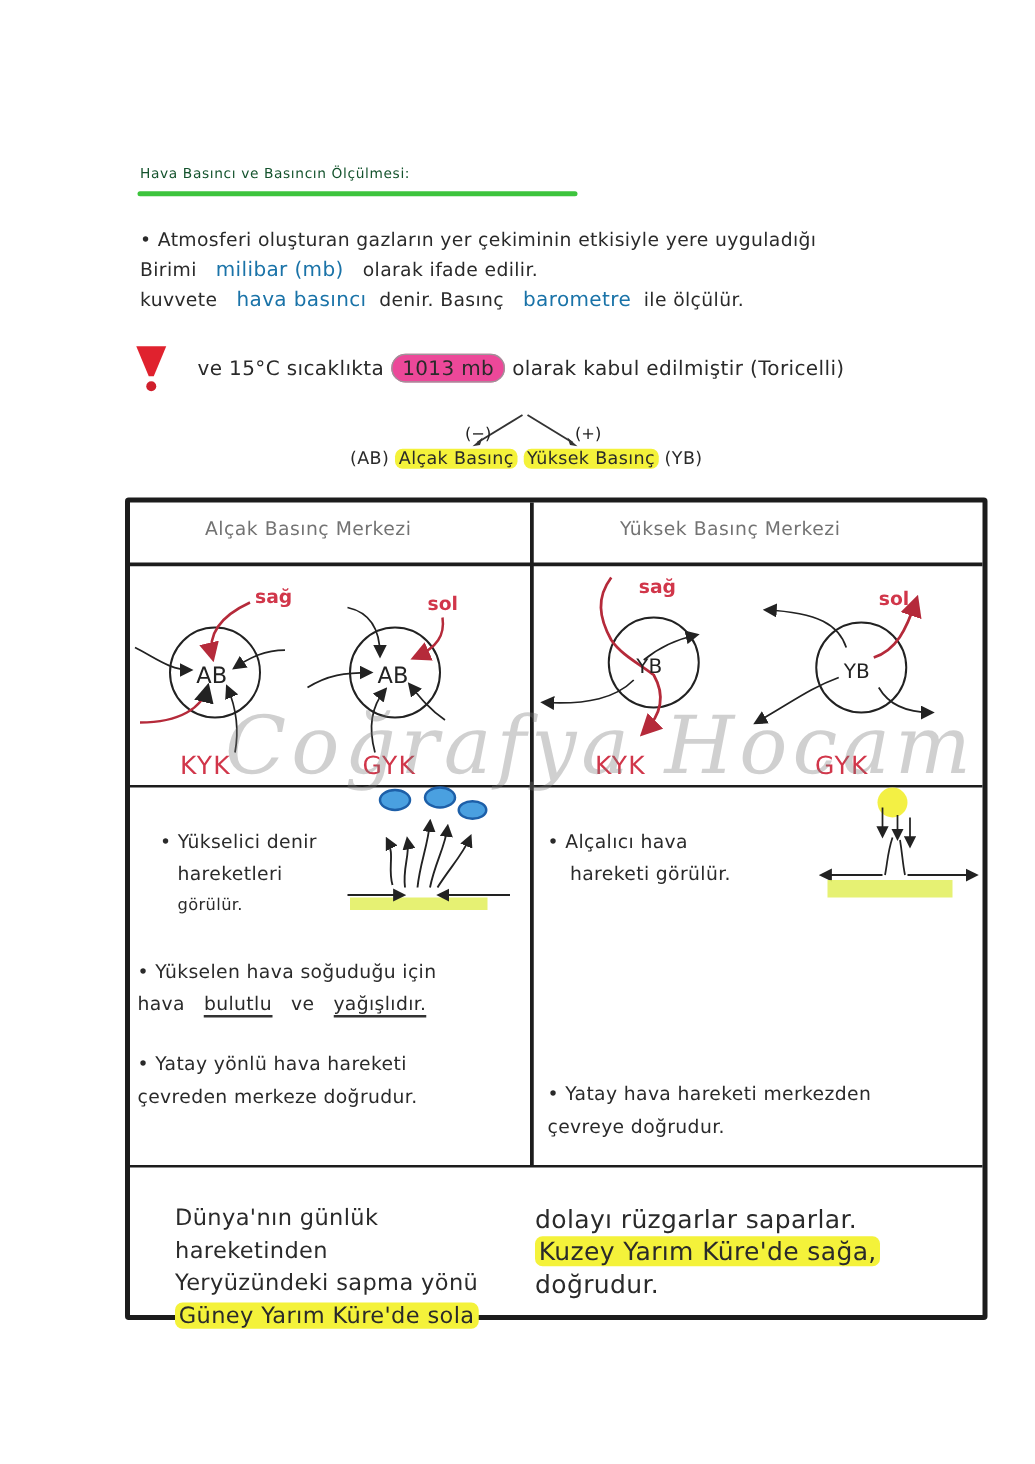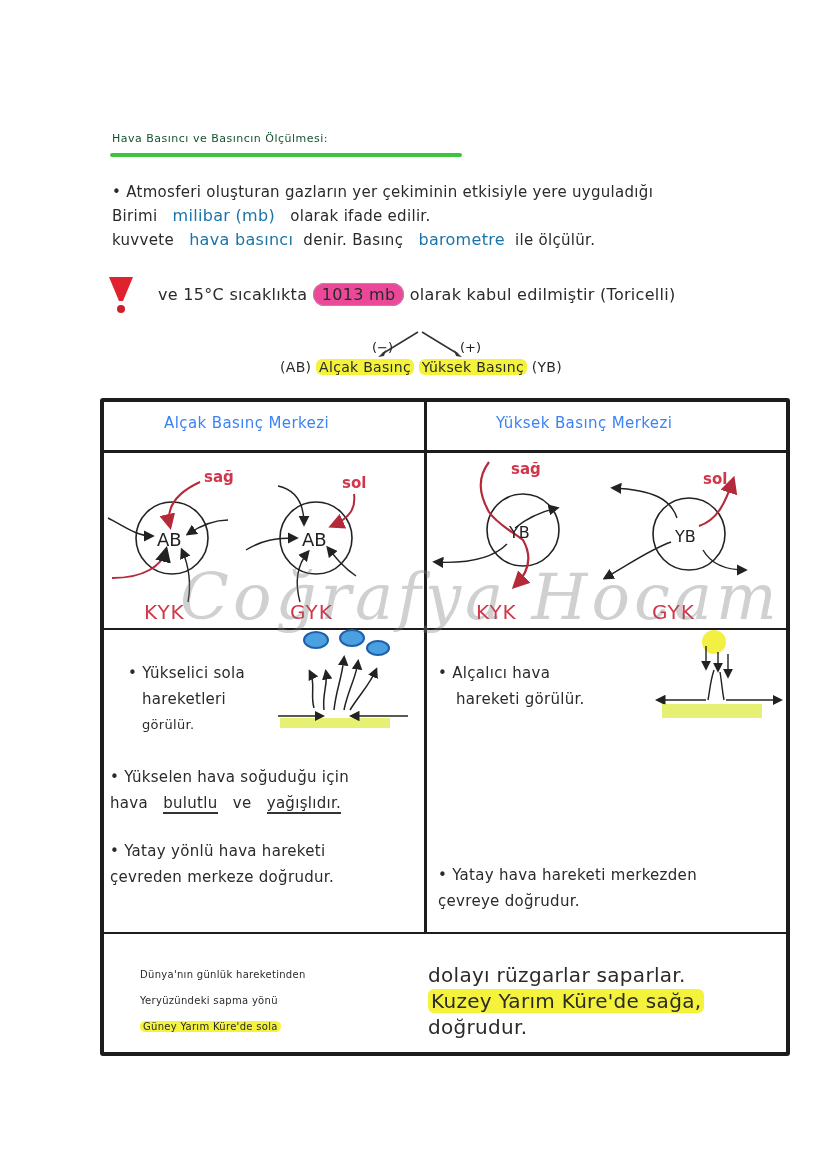--- a/index.html
+++ b/index.html
@@ -18,21 +18,21 @@
   .blue { color:#1a73a8; font-size:16px; }
   .hl { background:#f4f23a; border-radius:6px; padding:0 3px; }
   .cloud-hl { background:#ec4899; border-radius:14px; padding:1px 8px; border:1px solid #999; }
   .warn-icon { left:108px; top:275px; width:26px; height:40px; }
   .table-outer {
     left:100px; top:398px; width:690px; height:658px;
     border:4px solid #1c1c1c; box-sizing:border-box; border-radius:3px;
   }
   .hline { position:absolute; height:3px; background:#1c1c1c; }
   .vline { position:absolute; width:3px; background:#1c1c1c; }
-  .col-head { font-size:15px; color:#3b82f6; letter-spacing:0.4px; }
+  .col-head { font-size:15px; color:#737373; letter-spacing:0.4px; }
   .diag-label { font-size:20px; color:#d1364a; letter-spacing:1px; }
   .cell-text { font-size:15px; line-height:26px; color:#2a2a2a; letter-spacing:0.3px; }
   .ul { border-bottom:2px solid #333; }
   .watermark {
     left:180px; top:560px; font-family:"DejaVu Serif", serif; font-style:italic;
     font-size:64px; color:rgba(120,120,120,0.35); letter-spacing:4px; pointer-events:none;
   }
 </style>
 </head>
 <body>
@@ -147,21 +147,21 @@
     <path d="M272,72 C290,66 298,50 306,26" stroke="#b52a3a" stroke-width="2.2" fill="none" marker-end="url(#ahr2)"></path>
     <path d="M244,88 C222,96 206,108 178,124" stroke="#222" stroke-width="1.4" fill="none" marker-end="url(#ah2)"></path>
     <path d="M276,96 C284,110 298,116 318,116" stroke="#222" stroke-width="1.4" fill="none" marker-end="url(#ah2)"></path>
     <text x="248" y="88" font-size="16" fill="#222" font-family="DejaVu Sans, sans-serif">YB</text>
     <text x="276" y="30" font-size="15" fill="#d1364a" font-family="DejaVu Sans, sans-serif" font-weight="bold">sol</text>
   </svg>
   <div class="abs diag-label" style="left:372px; top:198px;">KYK</div>
   <div class="abs diag-label" style="left:548px; top:198px;">GYK</div>
 
   <div class="abs cell-text" style="left:10px; top:258px; padding-left:14px;">
-    <div>• Yükselici sola</div>
+    <div>• Yükselici denir</div>
     <div style="padding-left:14px;">hareketleri</div>
     <div style="padding-left:14px; font-size:13px;">görülür.</div>
   </div>
 
   <svg class="abs" style="left:168px; top:226px;" width="150" height="110" viewBox="0 0 150 110">
     <defs>
         <marker id="ah3" markerWidth="7" markerHeight="7" refX="5" refY="3.5" orient="auto">
           <polygon points="0,0 7,3.5 0,7" fill="#222"></polygon>
         </marker>
       </defs>
@@ -210,21 +210,21 @@
     <path d="M72,44 C74,56 74,62 76,72" stroke="#222" stroke-width="1.4" fill="none"></path>
     <line x1="58" y1="72" x2="10" y2="72" stroke="#222" stroke-width="1.5" marker-end="url(#ah4)"></line>
     <line x1="78" y1="72" x2="132" y2="72" stroke="#222" stroke-width="1.5" marker-end="url(#ah4)"></line>
     <rect x="14" y="76" width="100" height="14" fill="#e2ee5a" opacity="0.85"></rect>
   </svg>
   <div class="abs cell-text" style="left:334px; top:460px; width:350px;">
     <div>• Yatay hava hareketi merkezden</div>
     <div>çevreye doğrudur.</div>
   </div>
 
-  <div class="abs cell-text" style="left:36px; top:560px; width:290px; font-size:10px;">
+  <div class="abs cell-text" style="left:36px; top:560px; width:290px; font-size:18px;">
     <div>Dünya'nın günlük hareketinden</div>
     <div>Yeryüzündeki sapma yönü</div>
     <div><span class="hl">Güney Yarım Küre'de sola</span></div>
   </div>
   <div class="abs cell-text" style="left:324px; top:560px; width:340px; font-size:20px;">
     <div>dolayı rüzgarlar saparlar.</div>
     <div><span class="hl">Kuzey Yarım Küre'de sağa,</span></div>
     <div>doğrudur.</div>
   </div>
 </div>

